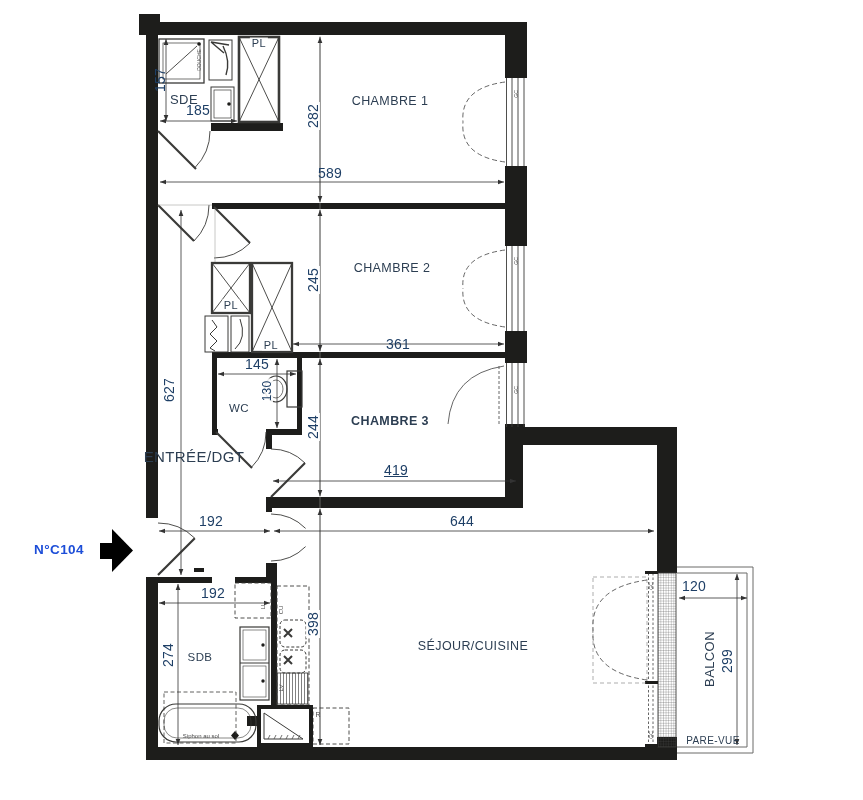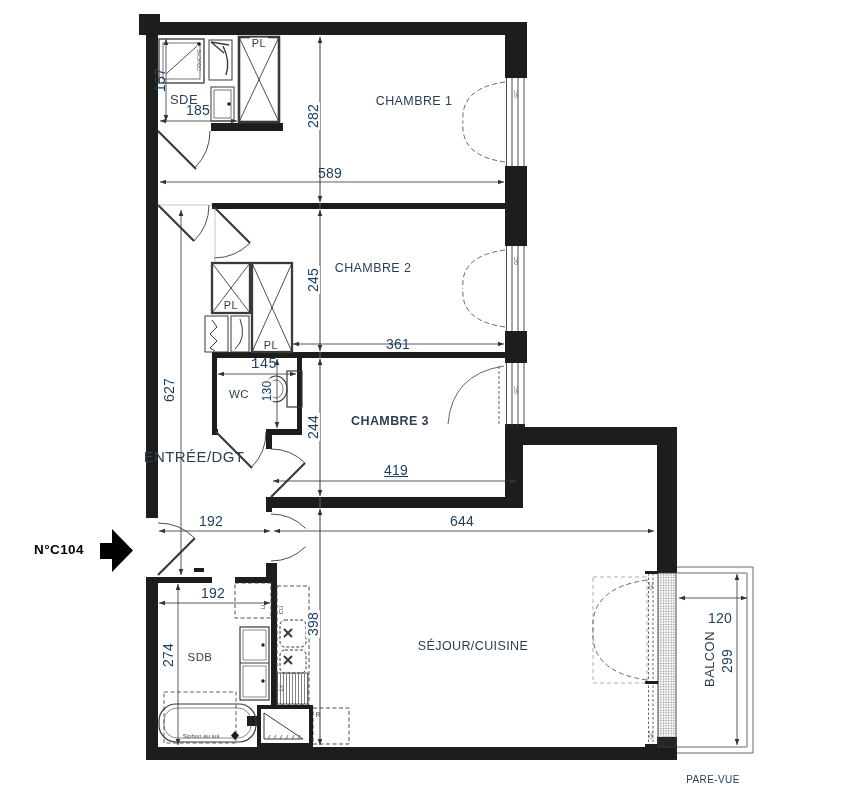--- a/index.html
+++ b/index.html
@@ -5,21 +5,21 @@
   html,body{margin:0;padding:0;background:#fff;}
   .plan{position:relative;width:863px;height:800px;background:#fff;overflow:hidden;
         font-family:"Liberation Sans",sans-serif;}
   .plan svg{position:absolute;left:0;top:0;}
   .lbl{position:absolute;transform:translate(-50%,-50%);white-space:nowrap;
        color:#2c3e52;font-size:12.5px;letter-spacing:.4px;}
   .dim{color:#1e3f66;font-size:14px;letter-spacing:.2px;}
   .v{transform:translate(-50%,-50%) rotate(-90deg);}
   .bg{background:rgba(255,255,255,.88);padding:0 2px;line-height:1;}
   .tiny{font-size:6px;color:#4a4a4a;letter-spacing:0;}
-  .unit{font-size:13.5px;color:#000000;font-weight:bold;letter-spacing:.4px;}
+  .unit{font-size:13.5px;color:#1d4ed8;font-weight:bold;letter-spacing:.4px;}
   .small{font-size:10px;}
 </style>
 </head>
 <body>
 
 <div class="plan">
 
 <svg width="863" height="800" viewBox="0 0 863 800">
   <defs>
     <marker id="mA" viewBox="0 0 10 10" refX="9" refY="5" markerWidth="9" markerHeight="9" orient="auto-start-reverse">
@@ -214,52 +214,52 @@
     <path d="M166,39 V121" marker-start="url(#mA)" marker-end="url(#mA)"></path>
     <path d="M181,210 V575" marker-start="url(#mA)" marker-end="url(#mA)"></path>
     <path d="M277,359 V428" marker-start="url(#mA)" marker-end="url(#mA)"></path>
     <path d="M178,584 V745" marker-start="url(#mA)" marker-end="url(#mA)"></path>
     <path d="M737,574 V745" marker-start="url(#mA)" marker-end="url(#mA)"></path>
   </g>
 </svg>
 
 <span class="lbl unit" style="left:59px;top:549px;">N°C104</span>
 
-<span class="lbl" style="left:390px;top:101px;margin-left:24px;">CHAMBRE 1</span>
-<span class="lbl" style="left:373px;top:268px;">CHAMBRE 2</span>
+<span class="lbl" style="left:390px;top:101px;">CHAMBRE 1</span>
+<span class="lbl" style="left:392px;top:268px;">CHAMBRE 2</span>
 <span class="lbl" style="left:390px;top:421px;font-weight:bold;">CHAMBRE 3</span>
 <span class="lbl" style="left:473px;top:646px;">SÉJOUR/CUISINE</span>
 <span class="lbl" style="left:184px;top:99px;font-size:13px;">SDE</span>
-<span class="lbl" style="left:239px;top:394px;font-size:11.5px;">WC</span>
+<span class="lbl" style="left:239px;top:408px;font-size:11.5px;">WC</span>
 <span class="lbl" style="left:200px;top:657px;font-size:11.5px;">SDB</span>
 <span class="lbl" style="left:194px;top:456px;font-size:15px;">ENTRÉE/DGT</span>
 <span class="lbl v" style="left:709px;top:659px;font-size:13px;">BALCON</span>
-<span class="lbl small" style="left:713px;top:740px;margin-top:39px;">PARE-VUE</span>
+<span class="lbl small" style="left:713px;top:740px;">PARE-VUE</span>
 
 <span class="lbl bg" style="left:259px;top:43px;font-size:11px;">PL</span>
 <span class="lbl bg" style="left:231px;top:305px;font-size:11px;">PL</span>
 <span class="lbl bg" style="left:271px;top:345px;font-size:11px;">PL</span>
 
 <span class="lbl dim" style="left:330px;top:173px;">589</span>
 <span class="lbl dim v bg" style="left:313px;top:116px;">282</span>
 <span class="lbl dim v bg" style="left:313px;top:280px;">245</span>
 <span class="lbl dim" style="left:398px;top:344px;">361</span>
 <span class="lbl dim v bg" style="left:313px;top:427px;">244</span>
 <span class="lbl dim" style="left:396px;top:470px;text-decoration:underline;">419</span>
 <span class="lbl dim v bg" style="left:313px;top:624px;">398</span>
 <span class="lbl dim" style="left:462px;top:521px;">644</span>
 <span class="lbl dim v" style="left:160px;top:80px;">157</span>
 <span class="lbl dim" style="left:198px;top:110px;">185</span>
 <span class="lbl dim v" style="left:169px;top:390px;">627</span>
 <span class="lbl dim" style="left:211px;top:521px;">192</span>
-<span class="lbl dim" style="left:264px;top:364px;font-family:Liberation Mono, monospace;">145</span>
+<span class="lbl dim" style="left:257px;top:364px;">145</span>
 <span class="lbl dim v bg" style="left:267px;top:391px;font-size:12px;">130</span>
 <span class="lbl dim" style="left:213px;top:593px;">192</span>
 <span class="lbl dim v" style="left:168px;top:655px;">274</span>
-<span class="lbl dim" style="left:720px;top:586px;margin-top:32px;">120</span>
+<span class="lbl dim" style="left:694px;top:586px;">120</span>
 <span class="lbl dim v" style="left:727px;top:661px;">299</span>
 
 <span class="lbl tiny v" style="left:263px;top:606px;">LL</span>
 <span class="lbl tiny v" style="left:281px;top:610px;">CU</span>
 <span class="lbl tiny v" style="left:281px;top:688px;">LV</span>
 <span class="lbl tiny" style="left:318px;top:714px;font-size:7px;">R</span>
 <span class="lbl tiny v" style="left:516px;top:94px;font-size:5px;">GC</span>
 <span class="lbl tiny v" style="left:516px;top:261px;font-size:5px;">GC</span>
 <span class="lbl tiny v" style="left:516px;top:390px;font-size:5px;">GC</span>
 <span class="lbl tiny v" style="left:651px;top:586px;font-size:5px;">GC</span>

